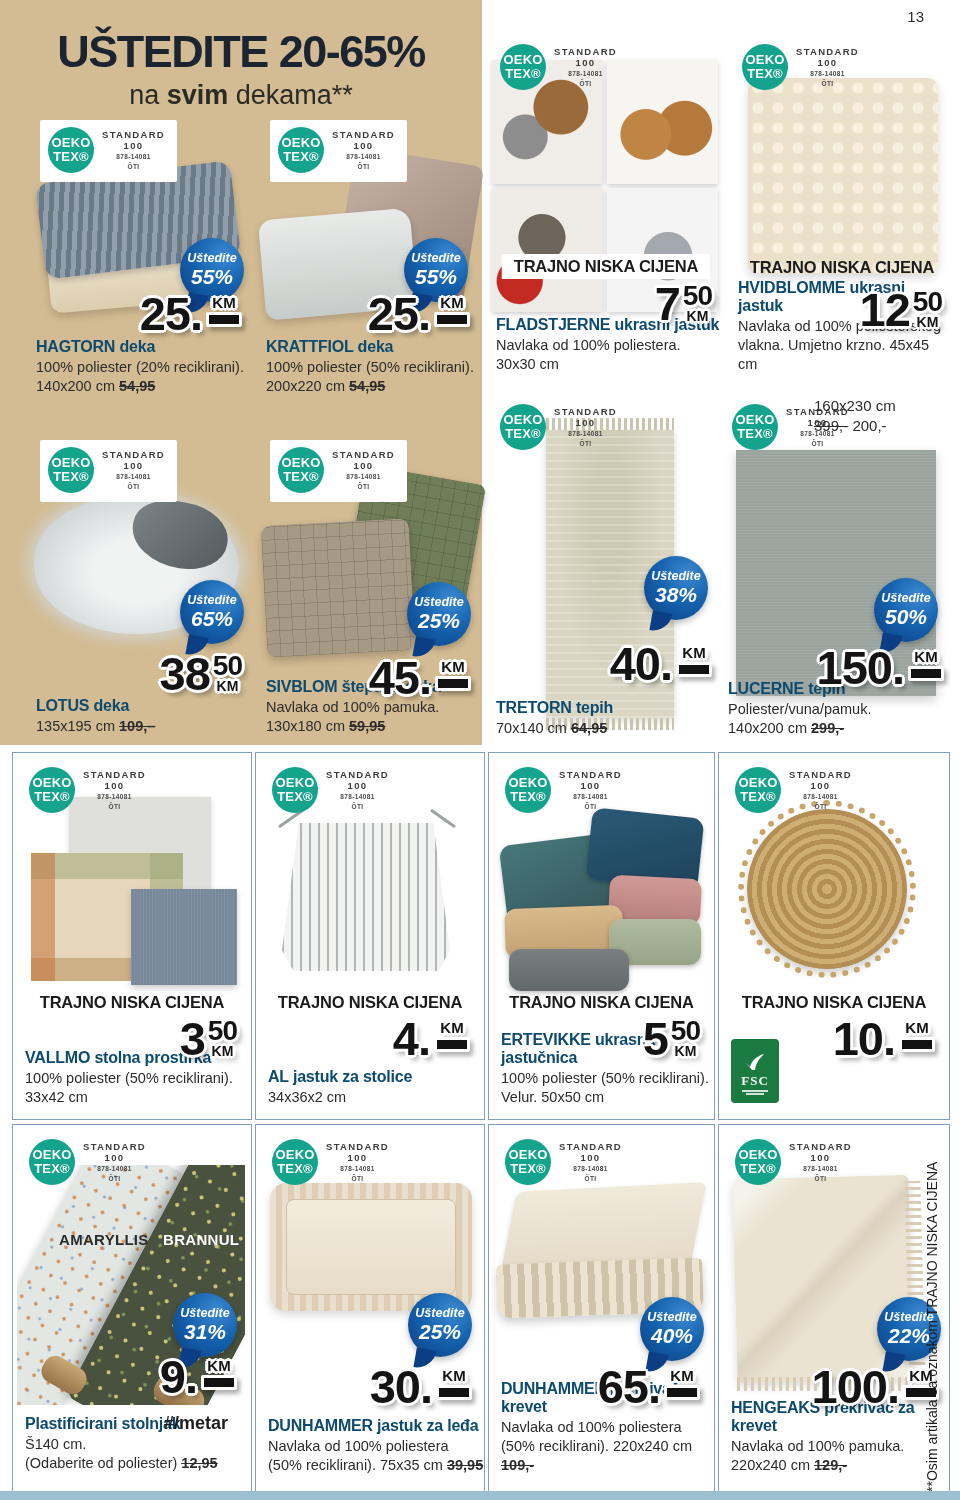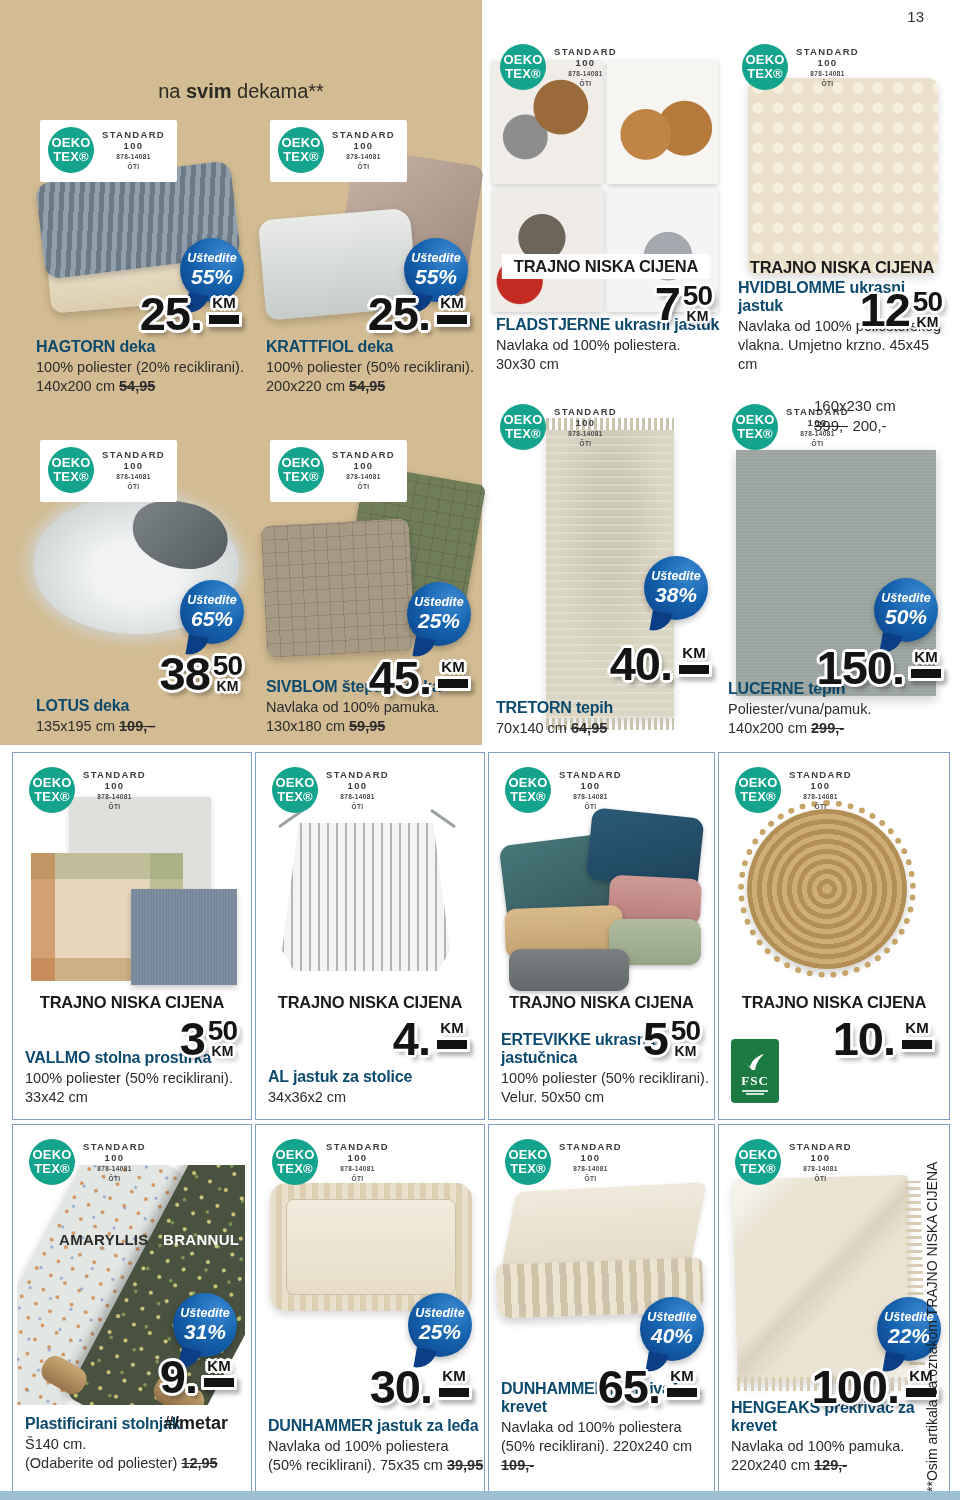--- a/index.html
+++ b/index.html
@@ -3,21 +3,21 @@
 <meta charset="utf-8">
 <style>
   html,body{margin:0;padding:0;background:#fff;}
   .page{position:relative;width:960px;height:1500px;background:#fff;overflow:hidden;
         font-family:"Liberation Sans",sans-serif;-webkit-font-smoothing:antialiased;}
   .beige{position:absolute;left:0;top:0;width:482px;height:745px;background:#d3bc93;}
   .page-num{position:absolute;right:36px;top:8px;font-size:15px;color:#2e2e2e;}
   .hero-title{position:absolute;left:0;top:26px;width:482px;text-align:center;
               font-size:45px;font-weight:800;color:#1b2431;letter-spacing:-1.5px;}
   .hero-sub{position:absolute;left:0;top:80px;width:482px;text-align:center;
-            font-size:20px;color:#2b2b24;}
+            font-size:27px;color:#2b2b24;}
   .hero-sub b{font-weight:800;}
   .bottom-strip{position:absolute;left:0;top:1491px;width:960px;height:9px;background:#9cc0d2;z-index:30;}
 
   .card{position:absolute;}
   .boxed-card{background:#fff;border:1px solid #7fa0c4;}
 
   
   .oeko{position:absolute;left:10px;top:8px;display:flex;align-items:flex-start;gap:8px;z-index:5;}
   .boxed-card .oeko{left:16px;top:14px;}
   .oeko.boxed{background:#fff;padding:7px 12px 9px 8px;border-radius:2px;}
@@ -219,20 +219,21 @@
 
   .footnote{position:absolute;left:924px;top:1186px;height:306px;writing-mode:vertical-rl;
             transform:rotate(180deg);font-size:14px;color:#1e1e1e;z-index:8;white-space:nowrap;}
 </style>
 </head>
 <body>
 
 <div class="page">
   <div class="beige"></div>
   <div class="page-num">13</div>
+  <div class="hero-title">UŠTEDITE 20-65%</div>
   <div class="hero-sub"><span>na </span><b>svim</b><span> dekama**</span></div>
 
   <article class="card" style="left:30px;top:112px;width:222px;height:290px">
     <div class="oeko boxed">
       <span class="oeko-circle">
           <span>OEKO</span>
           <span>TEX®</span>
         </span>
       <span class="oeko-right">
           <span class="ost">STANDARD</span>

